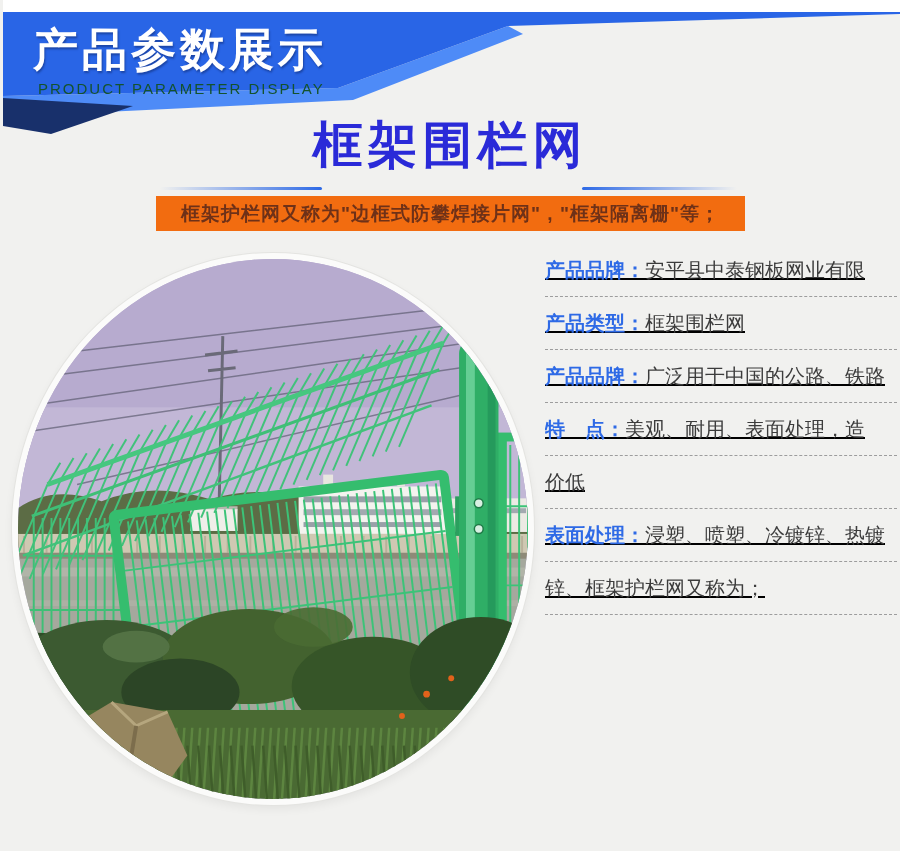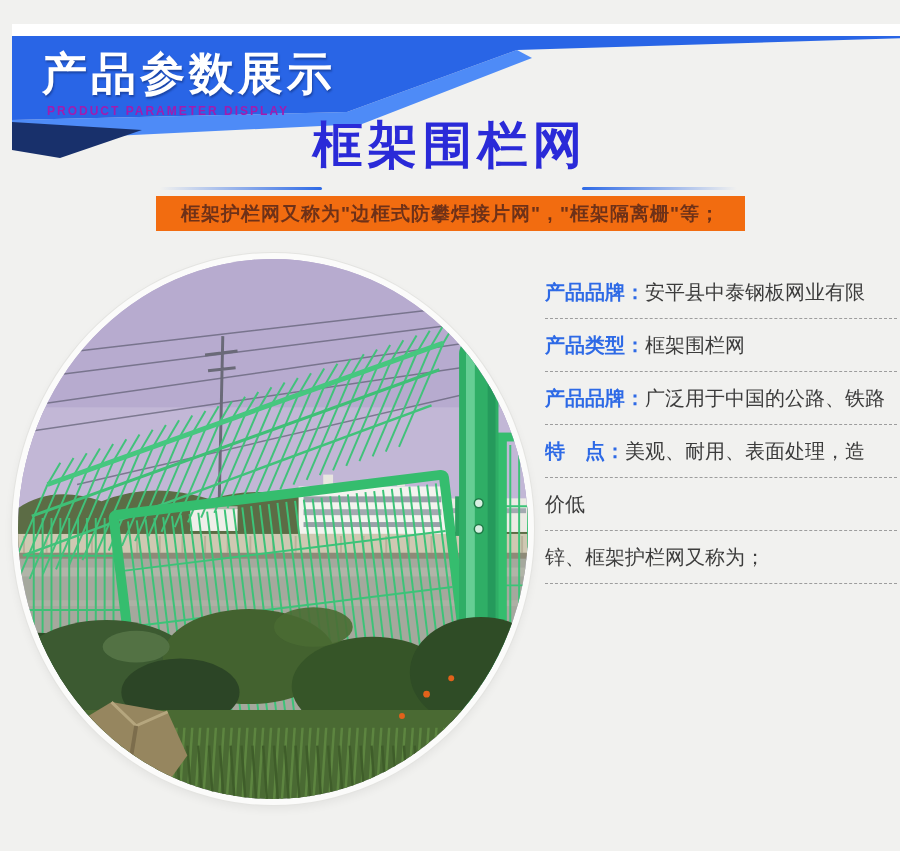--- a/index.html
+++ b/index.html
@@ -1,44 +1,44 @@
 <!DOCTYPE html>
 <html style="--page-bg: #f1f1ef; --banner-main: #2965e6; --banner-light: #4e8bf7; --banner-dark: #18306b; --title-blue: #2a2ad8; --label-blue: #2e6ae6; --tagline-bg: #f26c10; --tagline-text: #6e3118; --body-text: #3c3c3c; --fence-green: #3cc178;"><head>
 <meta charset="utf-8">
 <style>
   html,body{margin:0;padding:0;}
   body{width:900px;font-family:"Liberation Sans","DejaVu Sans",sans-serif;}
   #canvas{position:relative;width:900px;height:851px;background:var(--page-bg,#f1f1ef);overflow:hidden;}
 
   
-  .banner{position:absolute;left:12px;top:0;width:716px;height:140px;margin-top:24px;}
+  .banner{position:absolute;left:3px;top:0;width:716px;height:140px;}
   .banner svg{position:absolute;left:0;top:0;}
   .banner-title{position:absolute;left:30px;top:20px;font-family:"Liberation Serif","DejaVu Serif",serif;
     font-size:45px;font-weight:bold;color:#ffffff;letter-spacing:4px;text-shadow:1px 2px 2px rgba(10,30,90,.45);}
-  .banner-sub{position:absolute;left:35px;top:80px;font-size:12px;font-weight:bold;color:#a21caf;letter-spacing:2px;}
+  .banner-sub{position:absolute;left:35px;top:80px;font-size:15px;font-weight:normal;color:#14532d;letter-spacing:2px;}
 
   
   .page-title{position:absolute;left:0;top:114px;width:900px;text-align:center;
     font-family:"Liberation Serif","DejaVu Serif",serif;font-weight:bold;font-size:50px;line-height:62px;
     color:var(--title-blue,#2a2ad8);letter-spacing:5px;}
   .title-line{position:absolute;top:187px;height:3px;border-radius:2px;}
   .title-line.left{left:160px;width:162px;background:linear-gradient(to right,rgba(47,107,220,0),var(--label-blue,#2f6bdc));}
   .title-line.right{left:582px;width:155px;background:linear-gradient(to left,rgba(47,107,220,0),var(--label-blue,#2f6bdc));}
 
   
   .tagline{position:absolute;left:156px;top:196px;width:589px;height:35px;background:var(--tagline-bg,#f26c10);
     text-align:center;line-height:35px;font-size:19px;font-weight:bold;color:var(--tagline-text,#6e3118);letter-spacing:1px;}
 
   
   .photo{position:absolute;left:12px;top:253px;width:510px;height:540px;border:6px solid #fbfbfa;
     border-radius:50%;overflow:hidden;background:#b7abcf;box-shadow:0 0 0 1px #e4e4e1,0 4px 10px rgba(0,0,0,.06);}
   .photo svg{display:block;}
 
   
-  .params{position:absolute;left:545px;top:266px;width:352px;}
+  .params{position:absolute;left:545px;top:244px;width:352px;text-decoration:underline;}
   .pline{display:flex;align-items:center;height:52px;border-bottom:1px dashed #9d9d9d;
     font-size:20px;color:var(--body-text,#3c3c3c);white-space:nowrap;overflow:hidden;}
   .plabel{color:var(--label-blue,#2e6ae6);font-weight:bold;flex:0 0 auto;}
   .pvalue{flex:0 0 auto;}
 </style>
 </head>
 <body>
 
 <div id="canvas">
 
@@ -435,17 +435,21 @@
       </div>
     <div class="pline">
         <span class="plabel">特　点：</span>
         <span class="pvalue">美观、耐用、表面处理，造</span>
       </div>
     <div class="pline">
         <span class="plabel"></span>
         <span class="pvalue">价低</span>
       </div>
     <div class="pline">
+        <span class="plabel">表面处理：</span>
+        <span class="pvalue">浸塑、喷塑、冷镀锌、热镀</span>
+      </div>
+    <div class="pline">
         <span class="plabel"></span>
         <span class="pvalue">锌、框架护栏网又称为；</span>
       </div>
   </div>
 </div>
 
 </body></html>

